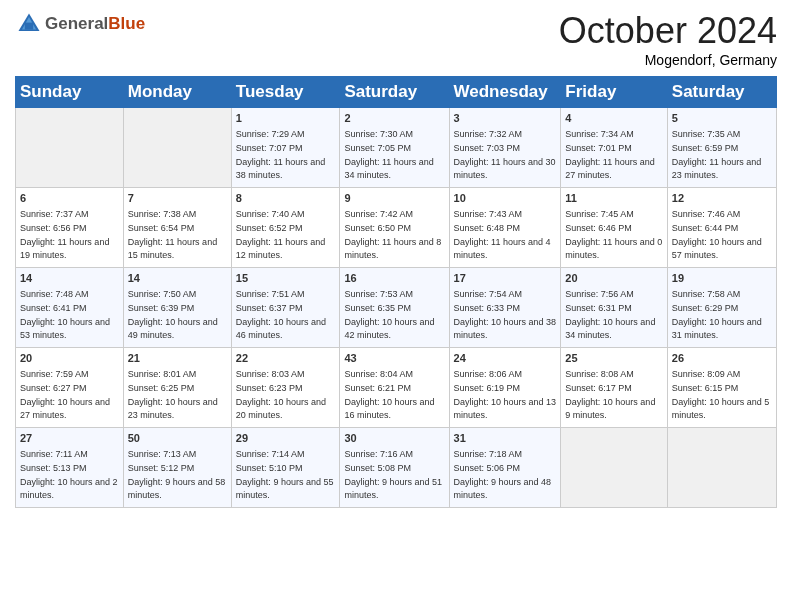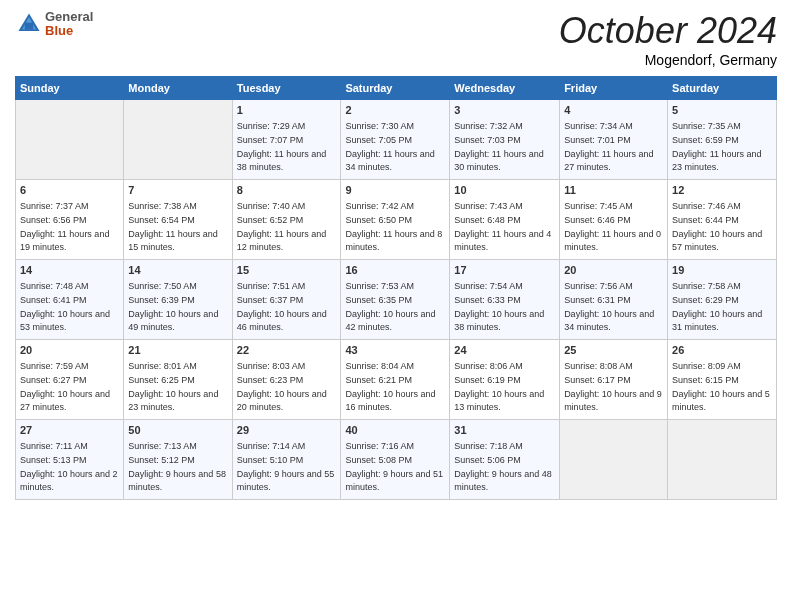--- a/index.html
+++ b/index.html
@@ -20,55 +20,54 @@
       align-items: flex-start;
       margin-bottom: 8px;
     }
     .logo {
       display: flex;
       align-items: center;
       gap: 2px;
     }
     .logo-text {
       display: flex;
-      flex-direction: column;
-      font-size: 13px;
+      flex-direction: row;
+      font-size: 17px;
       font-weight: bold;
       line-height: 1.1;
     }
     .logo-general { color: #555; }
     .logo-blue { color: #c2410c; }
     .logo-icon {
       width: 28px;
       height: 28px;
     }
     .title-block {
       text-align: right;
     }
     .month-title {
       font-size: 36px;
       font-weight: normal;
       color: #222;
-      font-style: italic;
     }
     .location {
       font-size: 14px;
       color: #000000;
     }
     table {
       width: 100%;
       border-collapse: collapse;
       font-size: 10px;
     }
     thead tr th {
       background-color: #2a6db5;
       color: #fff;
       padding: 5px 4px;
       text-align: left;
-      font-size: 11px;
+      font-size: 17px;
       font-weight: bold;
       border: 1px solid #2a6db5;
     }
     tbody tr td {
       border: 1px solid #ccc;
       vertical-align: top;
       padding: 3px 4px;
       width: 113px;
       min-height: 70px;
       height: 80px;
@@ -171,20 +170,20 @@
           <td><span class="day-num">22</span><span class="day-info">Sunrise: 8:03 AM<br>Sunset: 6:23 PM<br>Daylight: 10 hours and 20 minutes.</span></td>
           <td><span class="day-num">43</span><span class="day-info">Sunrise: 8:04 AM<br>Sunset: 6:21 PM<br>Daylight: 10 hours and 16 minutes.</span></td>
           <td><span class="day-num">24</span><span class="day-info">Sunrise: 8:06 AM<br>Sunset: 6:19 PM<br>Daylight: 10 hours and 13 minutes.</span></td>
           <td><span class="day-num">25</span><span class="day-info">Sunrise: 8:08 AM<br>Sunset: 6:17 PM<br>Daylight: 10 hours and 9 minutes.</span></td>
           <td><span class="day-num">26</span><span class="day-info">Sunrise: 8:09 AM<br>Sunset: 6:15 PM<br>Daylight: 10 hours and 5 minutes.</span></td>
         </tr>
         <tr>
           <td><span class="day-num">27</span><span class="day-info">Sunrise: 7:11 AM<br>Sunset: 5:13 PM<br>Daylight: 10 hours and 2 minutes.</span></td>
           <td><span class="day-num">50</span><span class="day-info">Sunrise: 7:13 AM<br>Sunset: 5:12 PM<br>Daylight: 9 hours and 58 minutes.</span></td>
           <td><span class="day-num">29</span><span class="day-info">Sunrise: 7:14 AM<br>Sunset: 5:10 PM<br>Daylight: 9 hours and 55 minutes.</span></td>
-          <td><span class="day-num">40</span><span class="day-info">Sunrise: 7:16 AM<br>Sunset: 5:08 PM<br>Daylight: 9 hours and 51 minutes.</span></td>
+          <td><span class="day-num">30</span><span class="day-info">Sunrise: 7:16 AM<br>Sunset: 5:08 PM<br>Daylight: 9 hours and 51 minutes.</span></td>
           <td><span class="day-num">31</span><span class="day-info">Sunrise: 7:18 AM<br>Sunset: 5:06 PM<br>Daylight: 9 hours and 48 minutes.</span></td>
           <td class="empty"></td>
           <td class="empty"></td>
         </tr>
       </tbody>
   </table>
 </div>
 
 </body></html>

